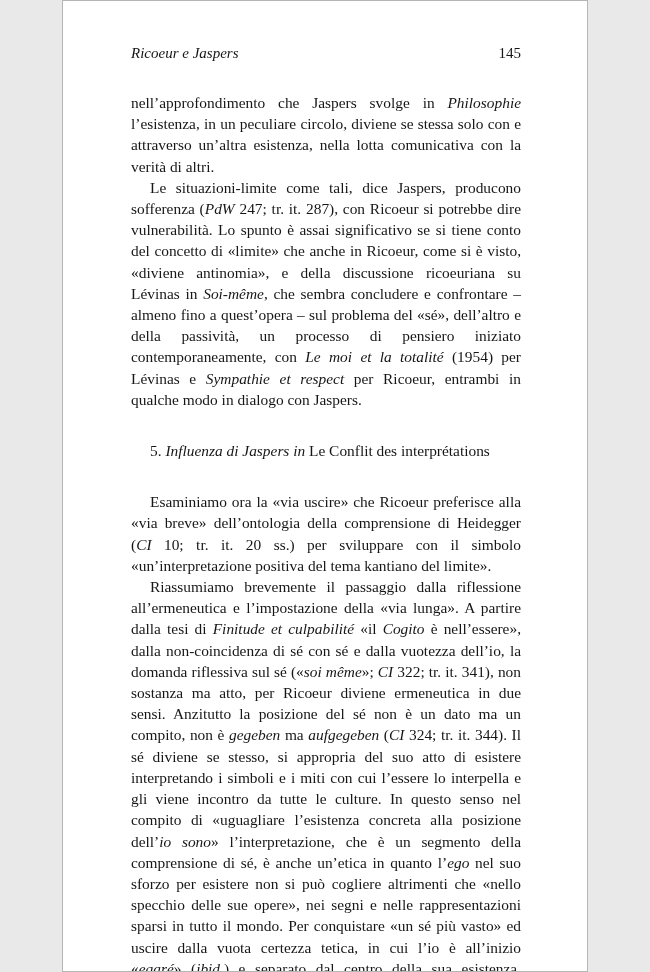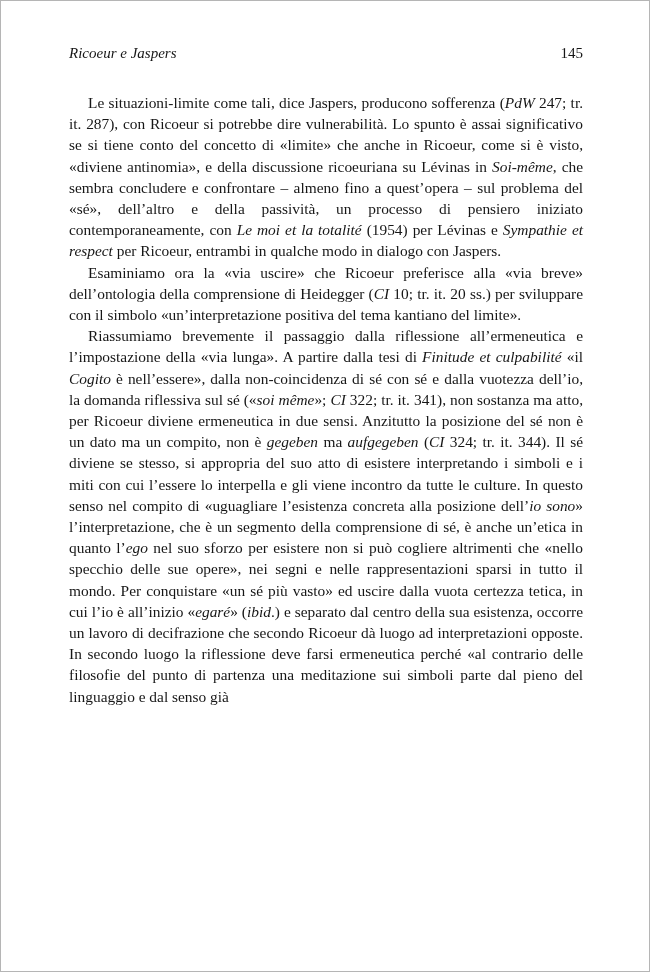--- a/index.html
+++ b/index.html
@@ -3,21 +3,21 @@
 <meta charset="utf-8">
 <style>
   html, body {
     margin: 0;
     padding: 0;
     background: #e9e9e9;
   }
   .page {
     position: relative;
     box-sizing: border-box;
-    width: 650px;
+    width: 526px;
     height: 972px;
     margin: 0 auto;
     background: #ffffff;
     border: 1px solid #b5b5b5;
     padding: 44px 66px 0 68px;
     font-family: "Liberation Serif", "DejaVu Serif", serif;
     color: #161616;
     overflow: hidden;
   }
   .page-header {
@@ -58,21 +58,23 @@
 </head>
 <body>
 
 <div class="page">
   <div class="page-header">
     <span class="running-title">Ricoeur e Jaspers</span>
     <span class="page-number">145</span>
   </div>
 
   <div class="page-body">
+    <p class="no-indent"><span>nell’approfondimento che Jaspers svolge in </span><i>Philosophie</i><span> l’esistenza, in un peculiare circolo, diviene se stessa solo con e attraverso un’altra esistenza, nella lotta comunicativa con la verità di altri.</span></p>
 
     <p><span>Le situazioni-limite come tali, dice Jaspers, producono sofferenza (</span><i>PdW</i><span> 247; tr. it. 287), con Ricoeur si potrebbe dire vulnerabilità. Lo spunto è assai significativo se si tiene conto del concetto di «limite» che anche in Ricoeur, come si è visto, «diviene antinomia», e della discussione ricoeuriana su Lévinas in </span><i>Soi-même</i><span>, che sembra concludere e confrontare – almeno fino a quest’opera – sul problema del «sé», dell’altro e della passività, un processo di pensiero iniziato contemporaneamente, con </span><i>Le moi et la totalité</i><span> (1954) per Lévinas e </span><i>Sympathie et respect</i><span> per Ricoeur, entrambi in qualche modo in dialogo con Jaspers.</span></p>
 
+    <h2 class="section-heading"><span>5. </span><i>Influenza di Jaspers in</i><span> Le Conflit des interprétations</span></h2>
 
     <p><span>Esaminiamo ora la «via uscire» che Ricoeur preferisce alla «via breve» dell’ontologia della comprensione di Heidegger (</span><i>CI</i><span> 10; tr. it. 20 ss.) per sviluppare con il simbolo «un’interpretazione positiva del tema kantiano del limite».</span></p>
 
     <p><span>Riassumiamo brevemente il passaggio dalla riflessione all’ermeneutica e l’impostazione della «via lunga». A partire dalla tesi di </span><i>Finitude et culpabilité</i><span> «il </span><i>Cogito</i><span> è nell’essere», dalla non-coincidenza di sé con sé e dalla vuotezza dell’io, la domanda riflessiva sul sé («</span><i>soi même</i><span>»; </span><i>CI</i><span> 322; tr. it. 341), non sostanza ma atto, per Ricoeur diviene ermeneutica in due sensi. Anzitutto la posizione del sé non è un dato ma un compito, non è </span><i>gegeben</i><span> ma </span><i>aufgegeben</i><span> (</span><i>CI</i><span> 324; tr. it. 344). Il sé diviene se stesso, si appropria del suo atto di esistere interpretando i simboli e i miti con cui l’essere lo interpella e gli viene incontro da tutte le culture. In questo senso nel compito di «uguagliare l’esistenza concreta alla posizione dell’</span><i>io sono</i><span>» l’interpretazione, che è un segmento della comprensione di sé, è anche un’etica in quanto l’</span><i>ego</i><span> nel suo sforzo per esistere non si può cogliere altrimenti che «nello specchio delle sue opere», nei segni e nelle rappresentazioni sparsi in tutto il mondo. Per conquistare «un sé più vasto» ed uscire dalla vuota certezza tetica, in cui l’io è all’inizio «</span><i>egaré</i><span>» (</span><i>ibid</i><span>.) e separato dal centro della sua esistenza, occorre un lavoro di decifrazione che secondo Ricoeur dà luogo ad interpretazioni opposte. In secondo luogo la riflessione deve farsi ermeneutica perché «al contrario delle filosofie del punto di partenza una meditazione sui simboli parte dal pieno del linguaggio e dal senso già</span></p>
   </div>
 </div>
 
 </body></html>

